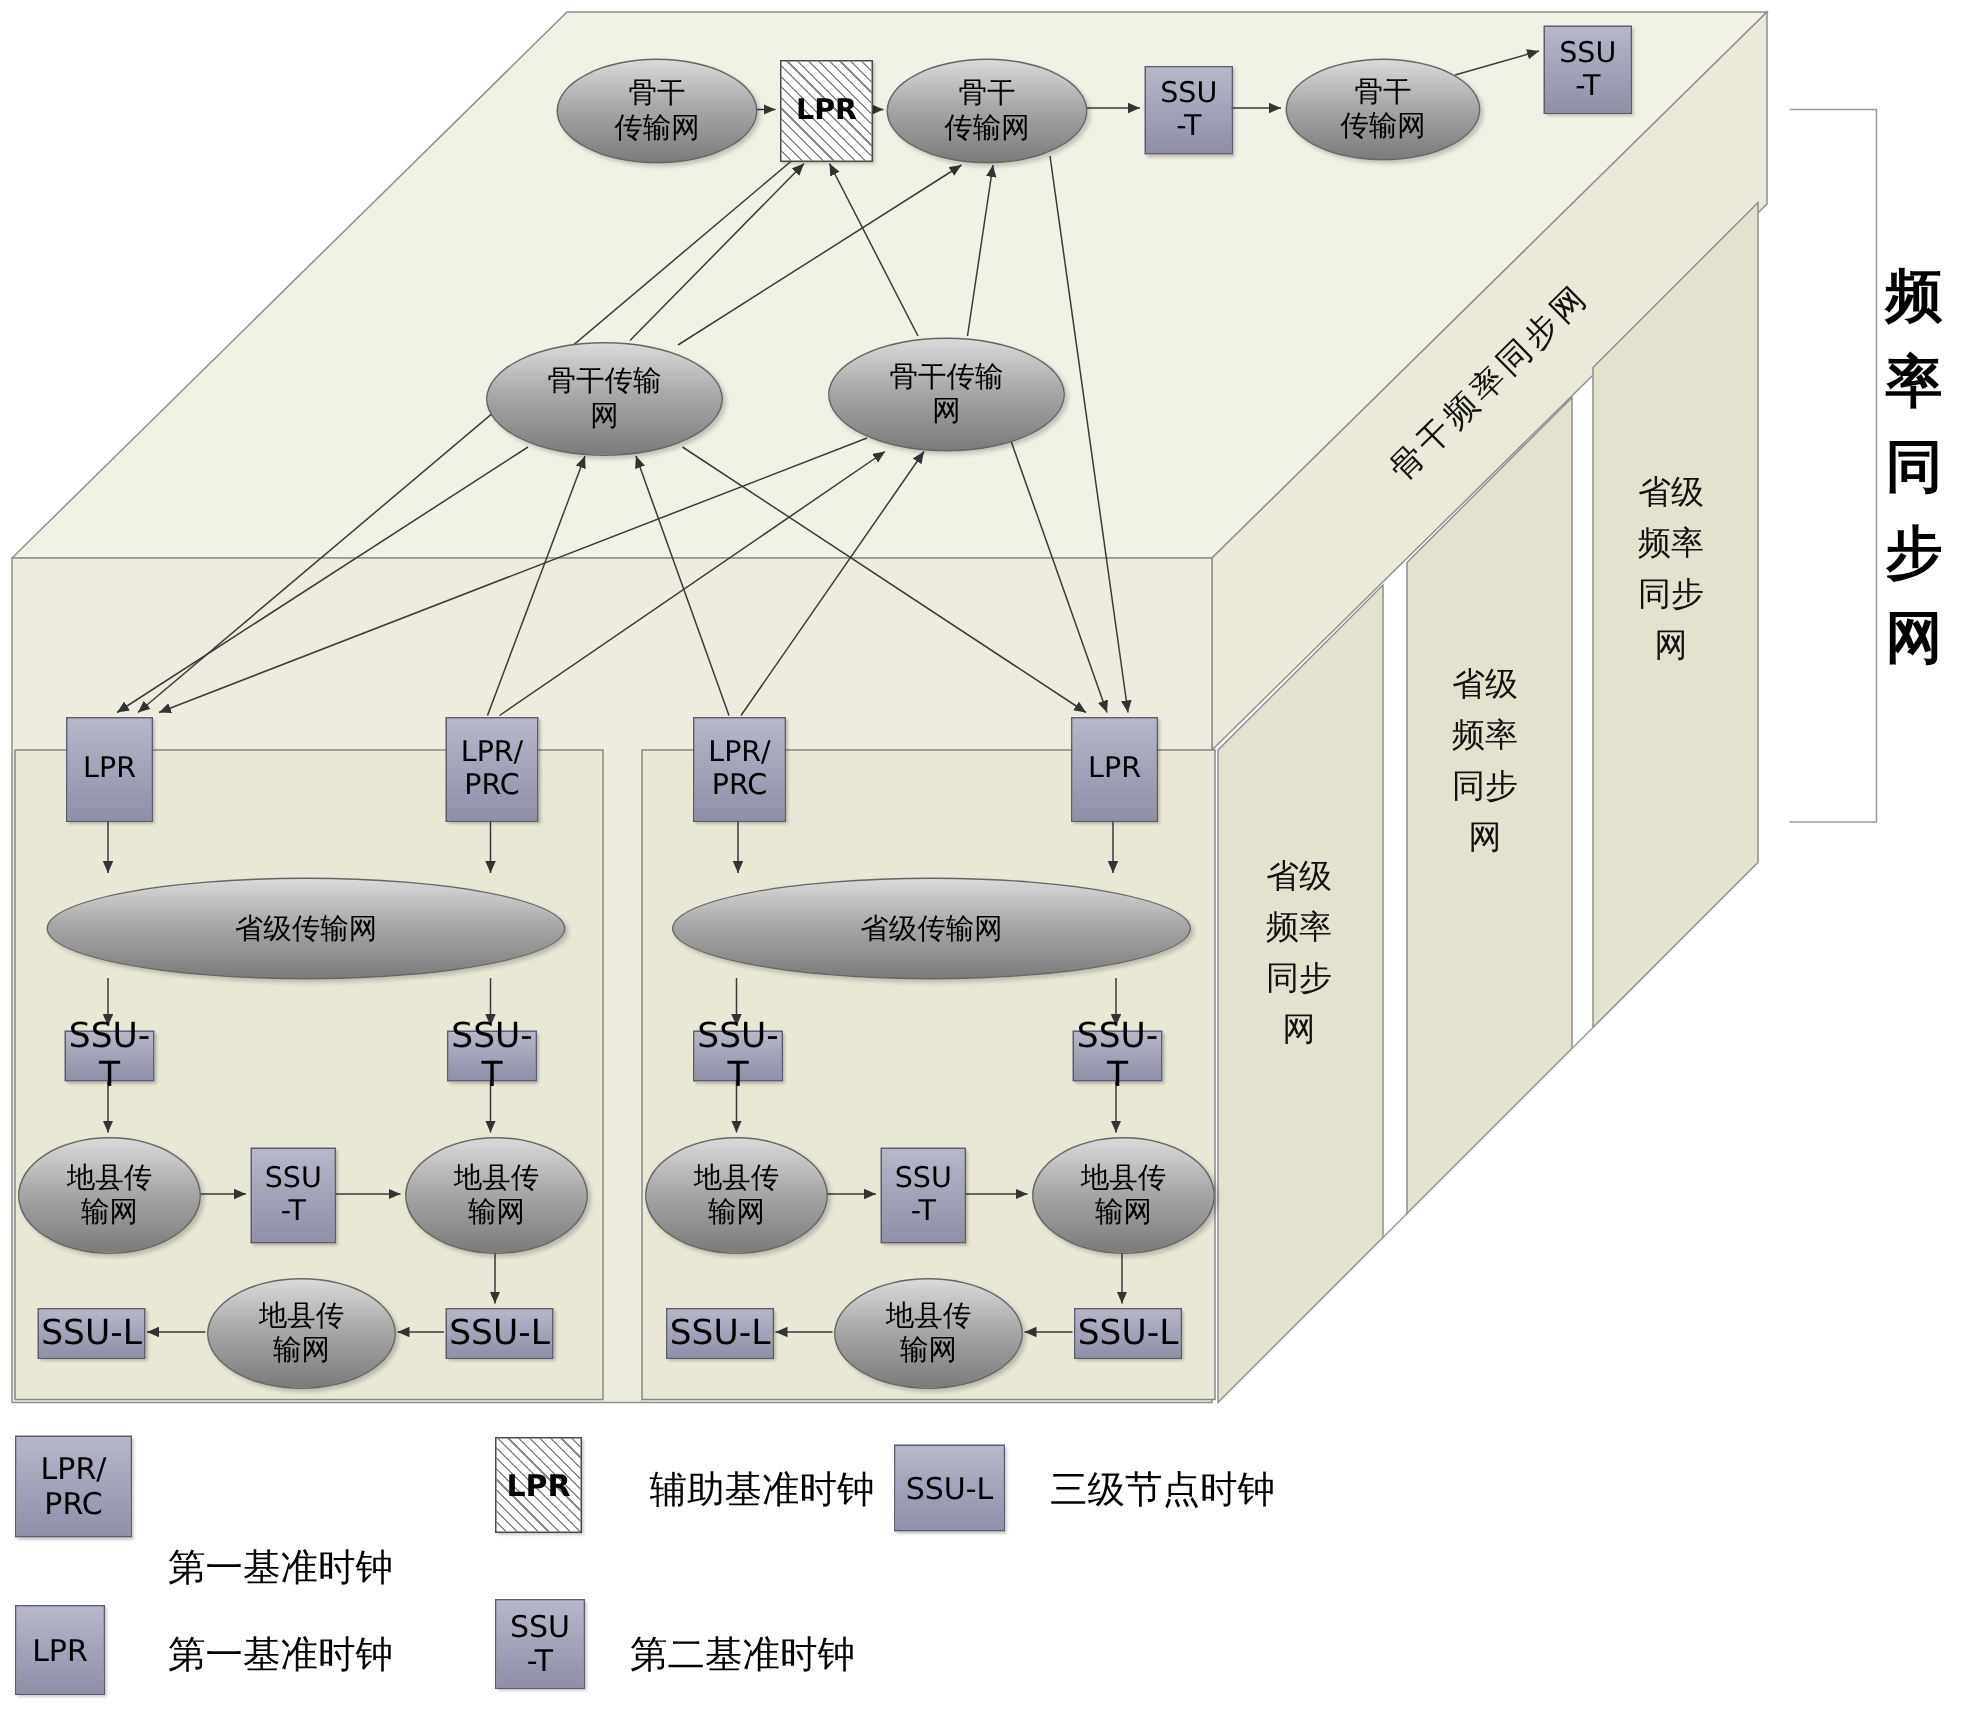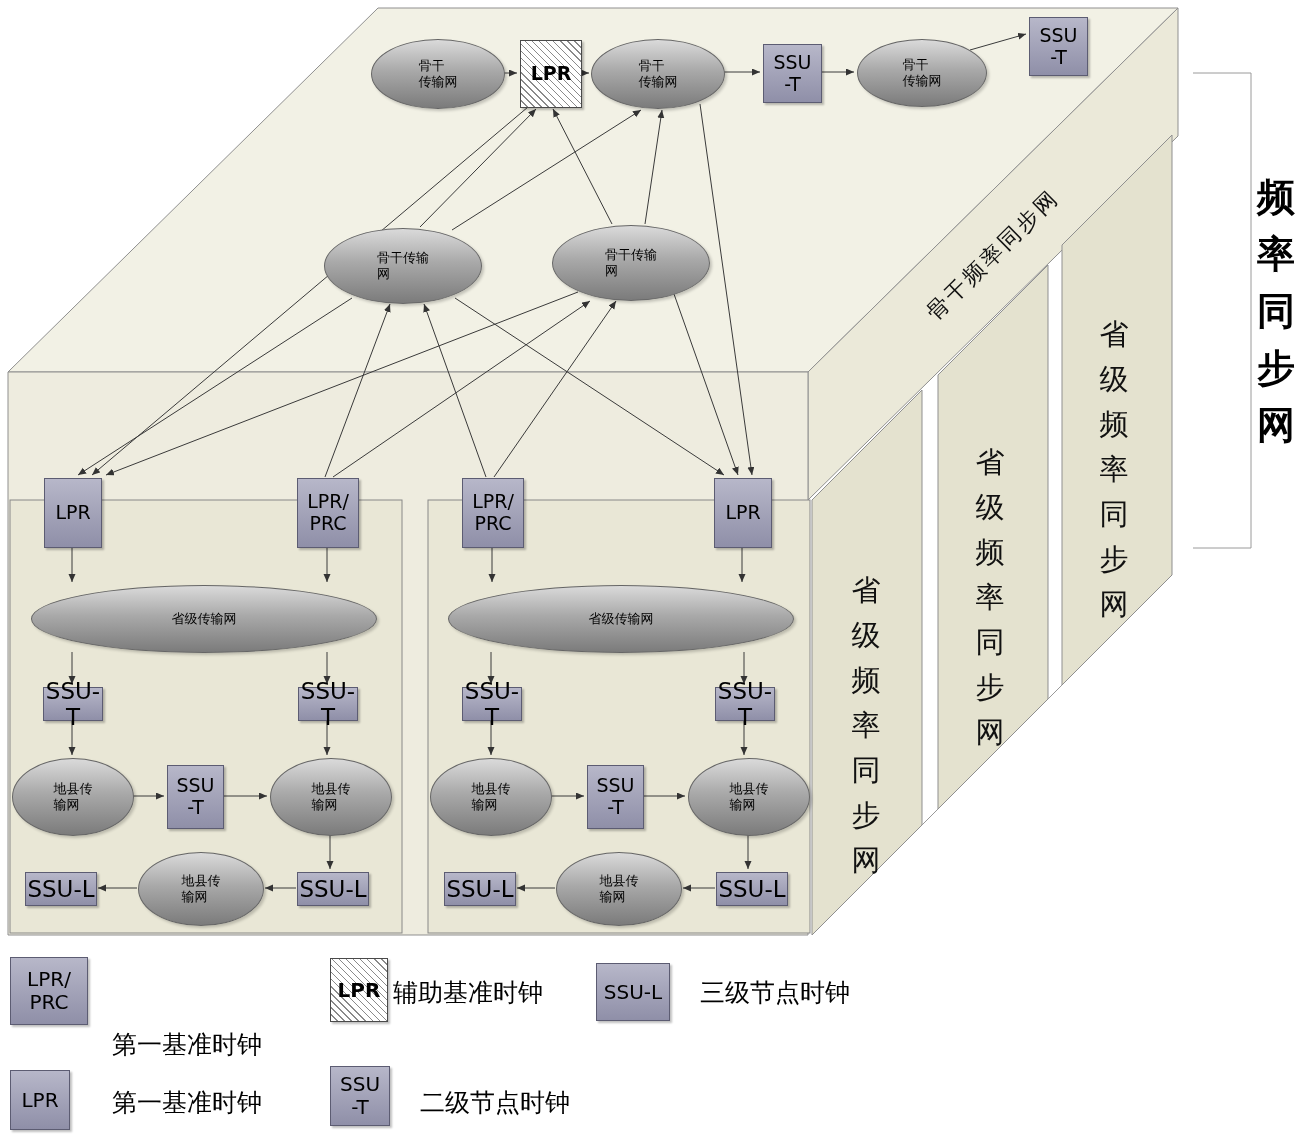--- a/index.html
+++ b/index.html
@@ -5,25 +5,25 @@
   html,body{margin:0;padding:0;background:#ffffff;}
   #stage{position:relative;width:1316px;height:1146px;background:#ffffff;overflow:hidden;
          font-family:"DejaVu Sans","Liberation Sans",sans-serif;color:#000;}
   svg{position:absolute;left:0;top:0;}
   .node{position:absolute;display:flex;align-items:center;justify-content:center;text-align:center;
         background:linear-gradient(180deg,#b7b7c9,#8f8fa8);border:1px solid #5c5c72;
         font-size:19px;line-height:1.15;white-space:pre-line;box-shadow:1.5px 1.5px 2px rgba(0,0,0,.25);}
   .node.small{font-size:23px;}
   .hatched{background:#fff;background-image:repeating-linear-gradient(45deg,rgba(255,255,255,0) 0 4px,#8a8a8a 4px 5px);
         border:1px solid #4a4a4a;font-weight:600;}
-  .ellipse{position:absolute;display:flex;align-items:center;justify-content:center;text-align:left;
+  .ellipse{position:absolute;display:flex;align-items:center;justify-content:center;text-align:center;
         border-radius:50%;background:linear-gradient(180deg,#dadada 0%,#a9a9a9 45%,#7b7b7b 100%);
-        border:1px solid #666;font-size:13px;line-height:1.2;white-space:pre-line;
+        border:1px solid #666;font-size:19px;line-height:1.2;white-space:pre-line;
         box-shadow:2px 2px 3px rgba(0,0,0,.2);}
-  .vert{position:absolute;white-space:pre-line;text-align:center;font-size:29px;line-height:1.55;color:#111;}
+  .vert{position:absolute;white-space:pre-line;text-align:center;font-size:22px;line-height:1.55;color:#111;}
   .band-label{position:absolute;font-size:22px;letter-spacing:3px;color:#111;text-align:center;
         transform:rotate(-44.5deg);transform-origin:center;}
   .big-label{position:absolute;white-space:pre-line;text-align:center;font-size:38px;line-height:1.5;
         font-weight:600;font-family:"DejaVu Serif","Liberation Serif",serif;}
   .legend-label{position:absolute;font-size:25px;font-family:"DejaVu Serif","Liberation Serif",serif;}
   .legend-box{font-size:20px;}
 </style>
 </head>
 <body>
 
@@ -161,22 +161,22 @@
   <div class="big-label" style="left:1252px;top:168px;width:48px;">频
 率
 同
 步
 网</div>
 
   <div class="node legend-box" style="left:10px;top:957px;width:76px;height:66px;">LPR/
 PRC</div>
   <div class="legend-label" style="left:112px;top:1028px;">第一基准时钟</div>
   <div class="node hatched legend-box" style="left:330px;top:958px;width:56px;height:62px;">LPR</div>
-  <div class="legend-label" style="left:393px;top:976px;">辅助基准时钟</div>
+  <div class="legend-label" style="left:433px;top:976px;">辅助基准时钟</div>
   <div class="node legend-box" style="left:596px;top:963px;width:72px;height:56px;">SSU-L</div>
   <div class="legend-label" style="left:700px;top:976px;text-align:right;">三级节点时钟</div>
   <div class="node legend-box" style="left:10px;top:1070px;width:58px;height:58px;">LPR</div>
   <div class="legend-label" style="left:112px;top:1086px;">第一基准时钟</div>
   <div class="node legend-box" style="left:330px;top:1066px;width:58px;height:58px;">SSU
 -T</div>
-  <div class="legend-label" style="left:420px;top:1086px;">二级节点时钟</div>
+  <div class="legend-label" style="left:420px;top:1086px;">第二基准时钟</div>
 
 </div>
 
 </body></html>

